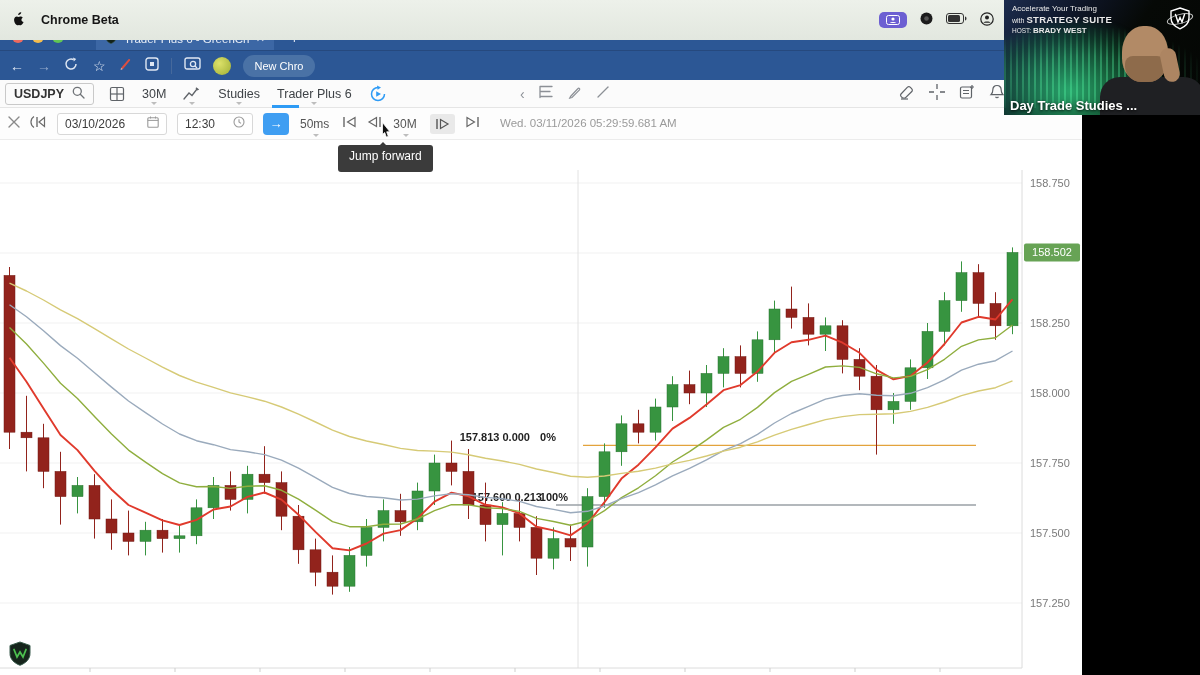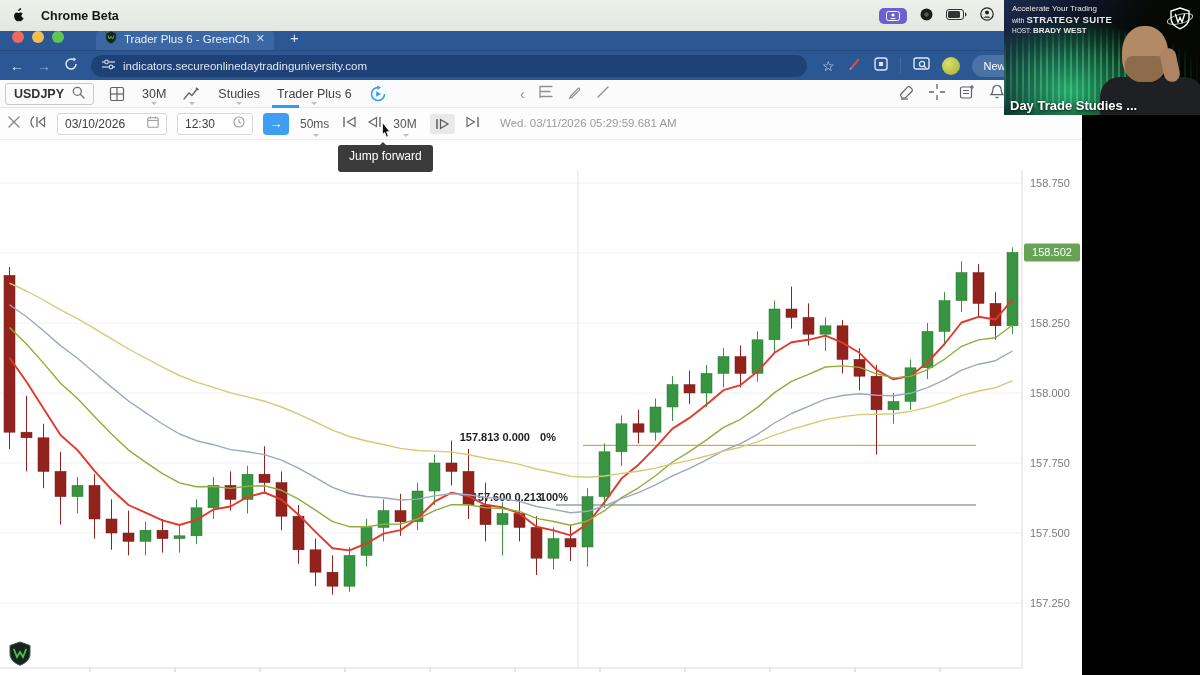--- a/index.html
+++ b/index.html
@@ -1,21 +1,21 @@
 <!DOCTYPE html>
 <html><head>
 <meta charset="utf-8">
 <style>
   html,body{margin:0;padding:0;background:#000;}
   *{box-sizing:border-box;}
   #stage{position:relative;width:1200px;height:675px;overflow:hidden;background:#000;
          font-family:"Liberation Sans",sans-serif;-webkit-font-smoothing:antialiased;}
 
   
-  .menubar{position:absolute;top:0;left:0;width:1200px;height:31px;
+  .menubar{position:absolute;top:0;left:0;width:1200px;height:40px;
     background:linear-gradient(#edf1ea,#e2e7df);display:flex;align-items:center;
     padding:0 12px;gap:16px;font-size:12.5px;color:#151515;z-index:10;}
   .menubar .appname{font-weight:bold;}
   .menu-items{display:flex;gap:17px;}
   .menu-item{cursor:default;white-space:nowrap;}
   .mb-right{margin-left:auto;display:flex;align-items:center;gap:13px;padding-right:4px;}
   .mb-pill{width:28px;height:16px;background:#6c5fd2;border-radius:5px;display:flex;align-items:center;justify-content:center;}
   .chrome-dot{width:13px;height:13px;border-radius:50%;background:conic-gradient(#e94335 0 25%,#fbbc05 25% 50%,#34a853 50% 75%,#4285f4 75% 100%);}
   .mb-clock{font-size:12.5px;}
 
@@ -180,31 +180,20 @@
 
     <div class="addrbar">
       <span class="nav-ic" style="color:#e0e8f4">←</span>
       <span class="nav-ic" style="color:#93a9cb">→</span>
       <span>
         <svg width="14" height="14" viewBox="0 0 14 14">
             <path d="M12 7A5 5 0 1 1 9.5 2.7" fill="none" stroke="#dfe7f3" stroke-width="1.5"></path>
             <path d="M9 .5 12.2 2 9.8 4.6z" fill="#dfe7f3"></path>
           </svg>
       </span>
-      <div class="urlpill">
-        <span>
-          <svg width="13" height="11" viewBox="0 0 13 11">
-              <line x1="0" y1="3" x2="13" y2="3" stroke="#c4d1e6" stroke-width="1.3"></line>
-              <circle cx="4.5" cy="3" r="1.8" fill="#1e4176" stroke="#c4d1e6" stroke-width="1.2"></circle>
-              <line x1="0" y1="8" x2="13" y2="8" stroke="#c4d1e6" stroke-width="1.3"></line>
-              <circle cx="9" cy="8" r="1.8" fill="#1e4176" stroke="#c4d1e6" stroke-width="1.2"></circle>
-            </svg>
-        </span>
-        <span class="url-text">indicators.secureonlinedaytradinguniversity.com</span>
-      </div>
       <div class="addr-right">
         <span style="color:#dfe7f3;font-size:14px">☆</span>
         <span>
           <svg width="15" height="15" viewBox="0 0 15 15">
               <path d="M3 12 10.5 3.2c.8-.9 2.2.3 1.5 1.3L5 13z" fill="#dd4f41"></path>
               <path d="M3 12l2 1-2.4 1z" fill="#f0b6ad"></path>
             </svg>
         </span>
         <span>
           <svg width="14" height="14" viewBox="0 0 14 14">

